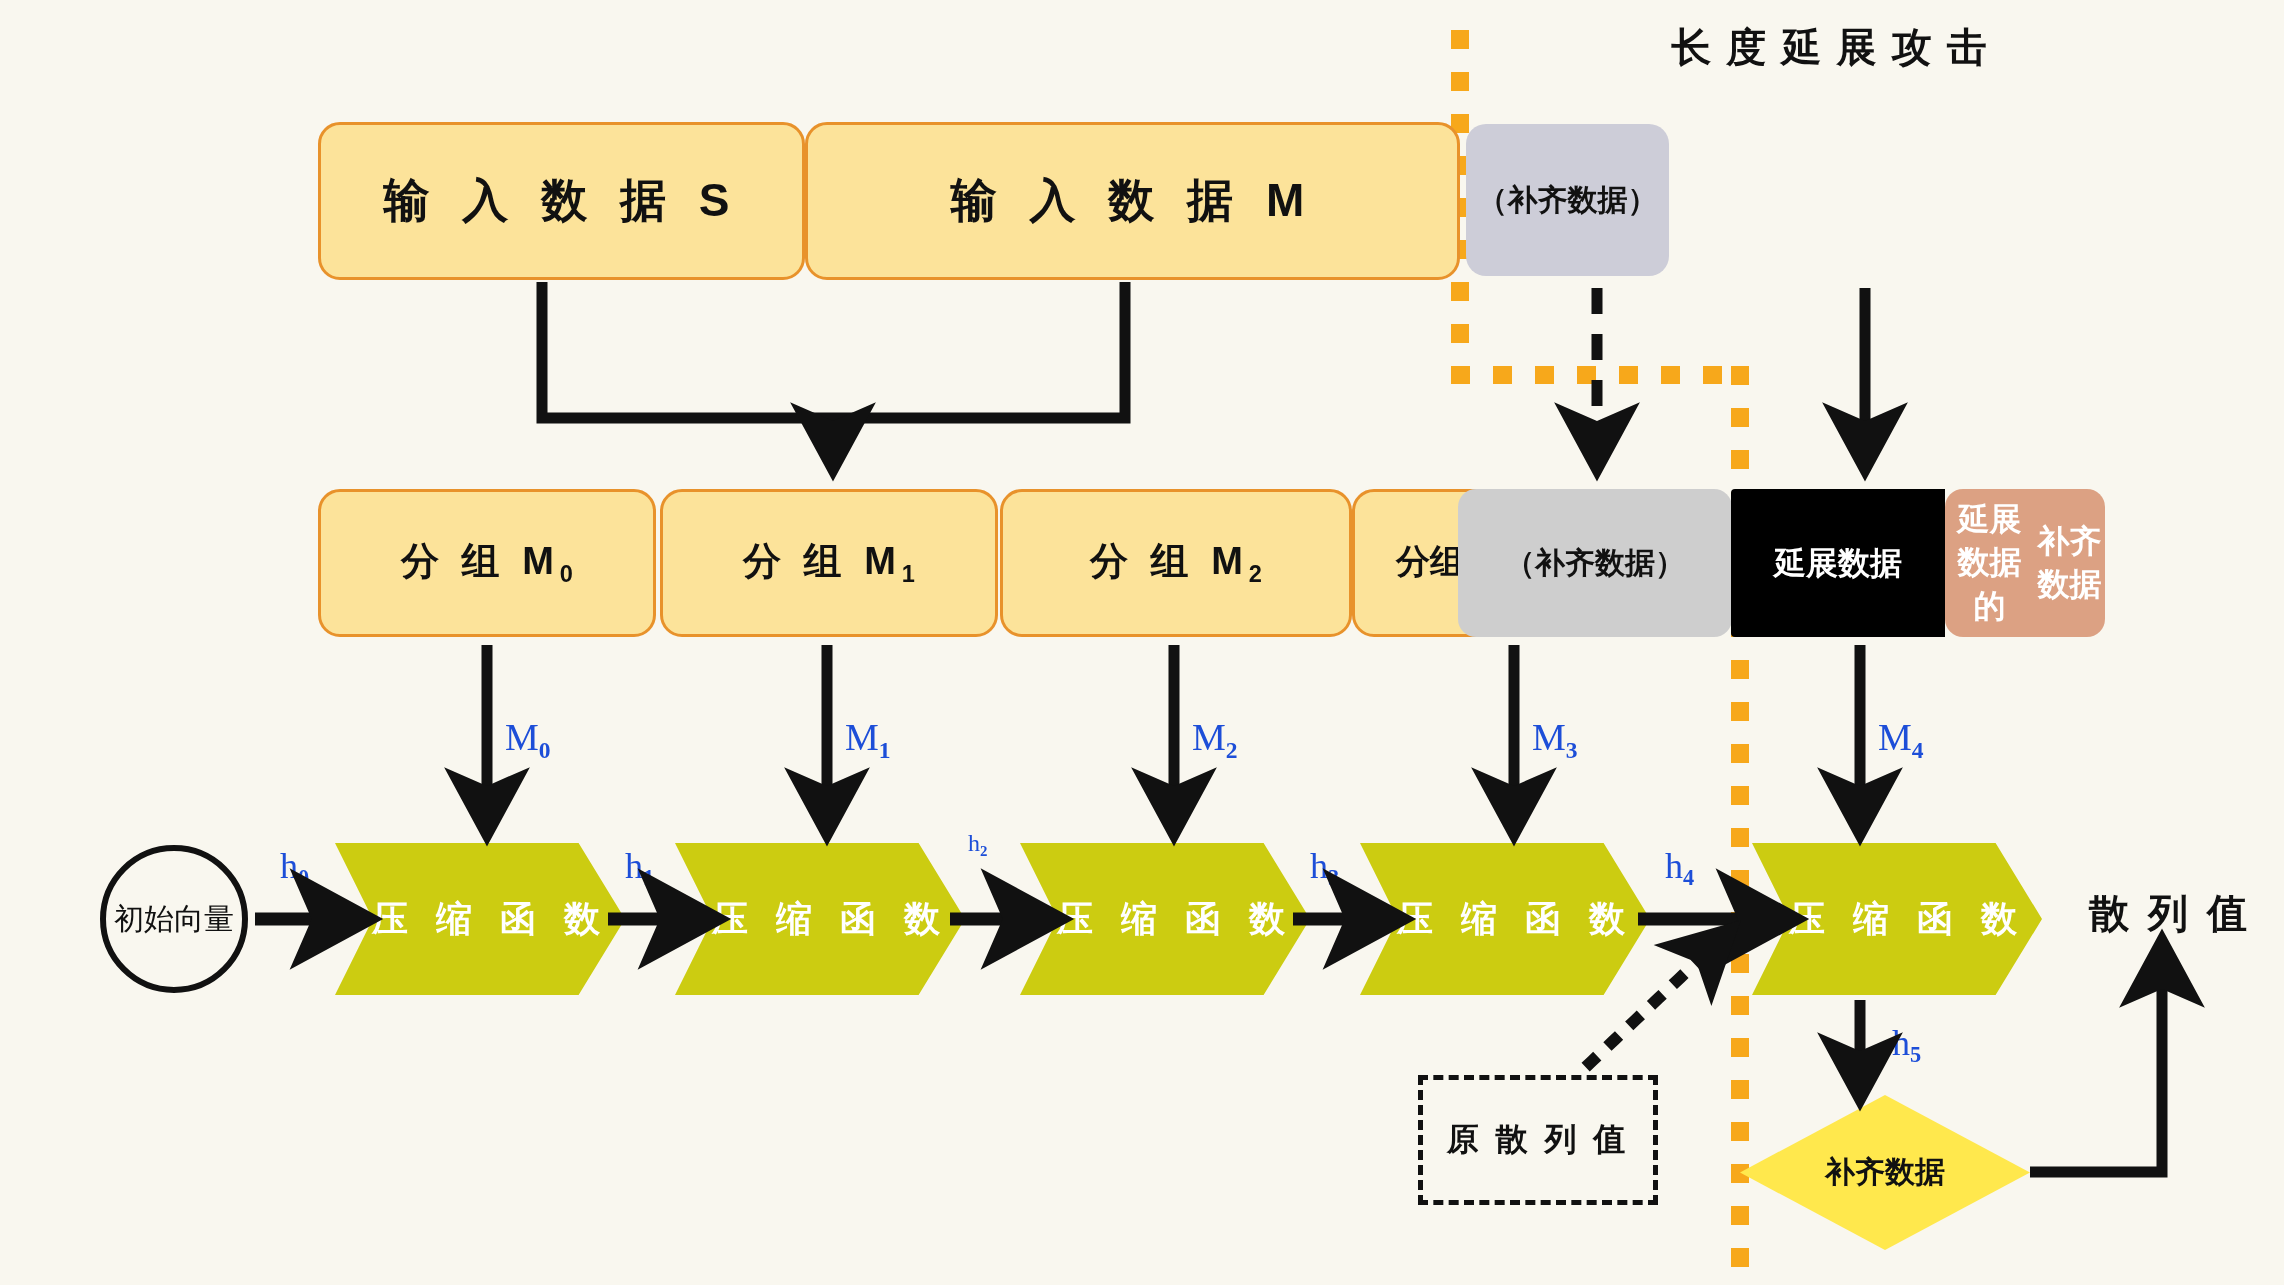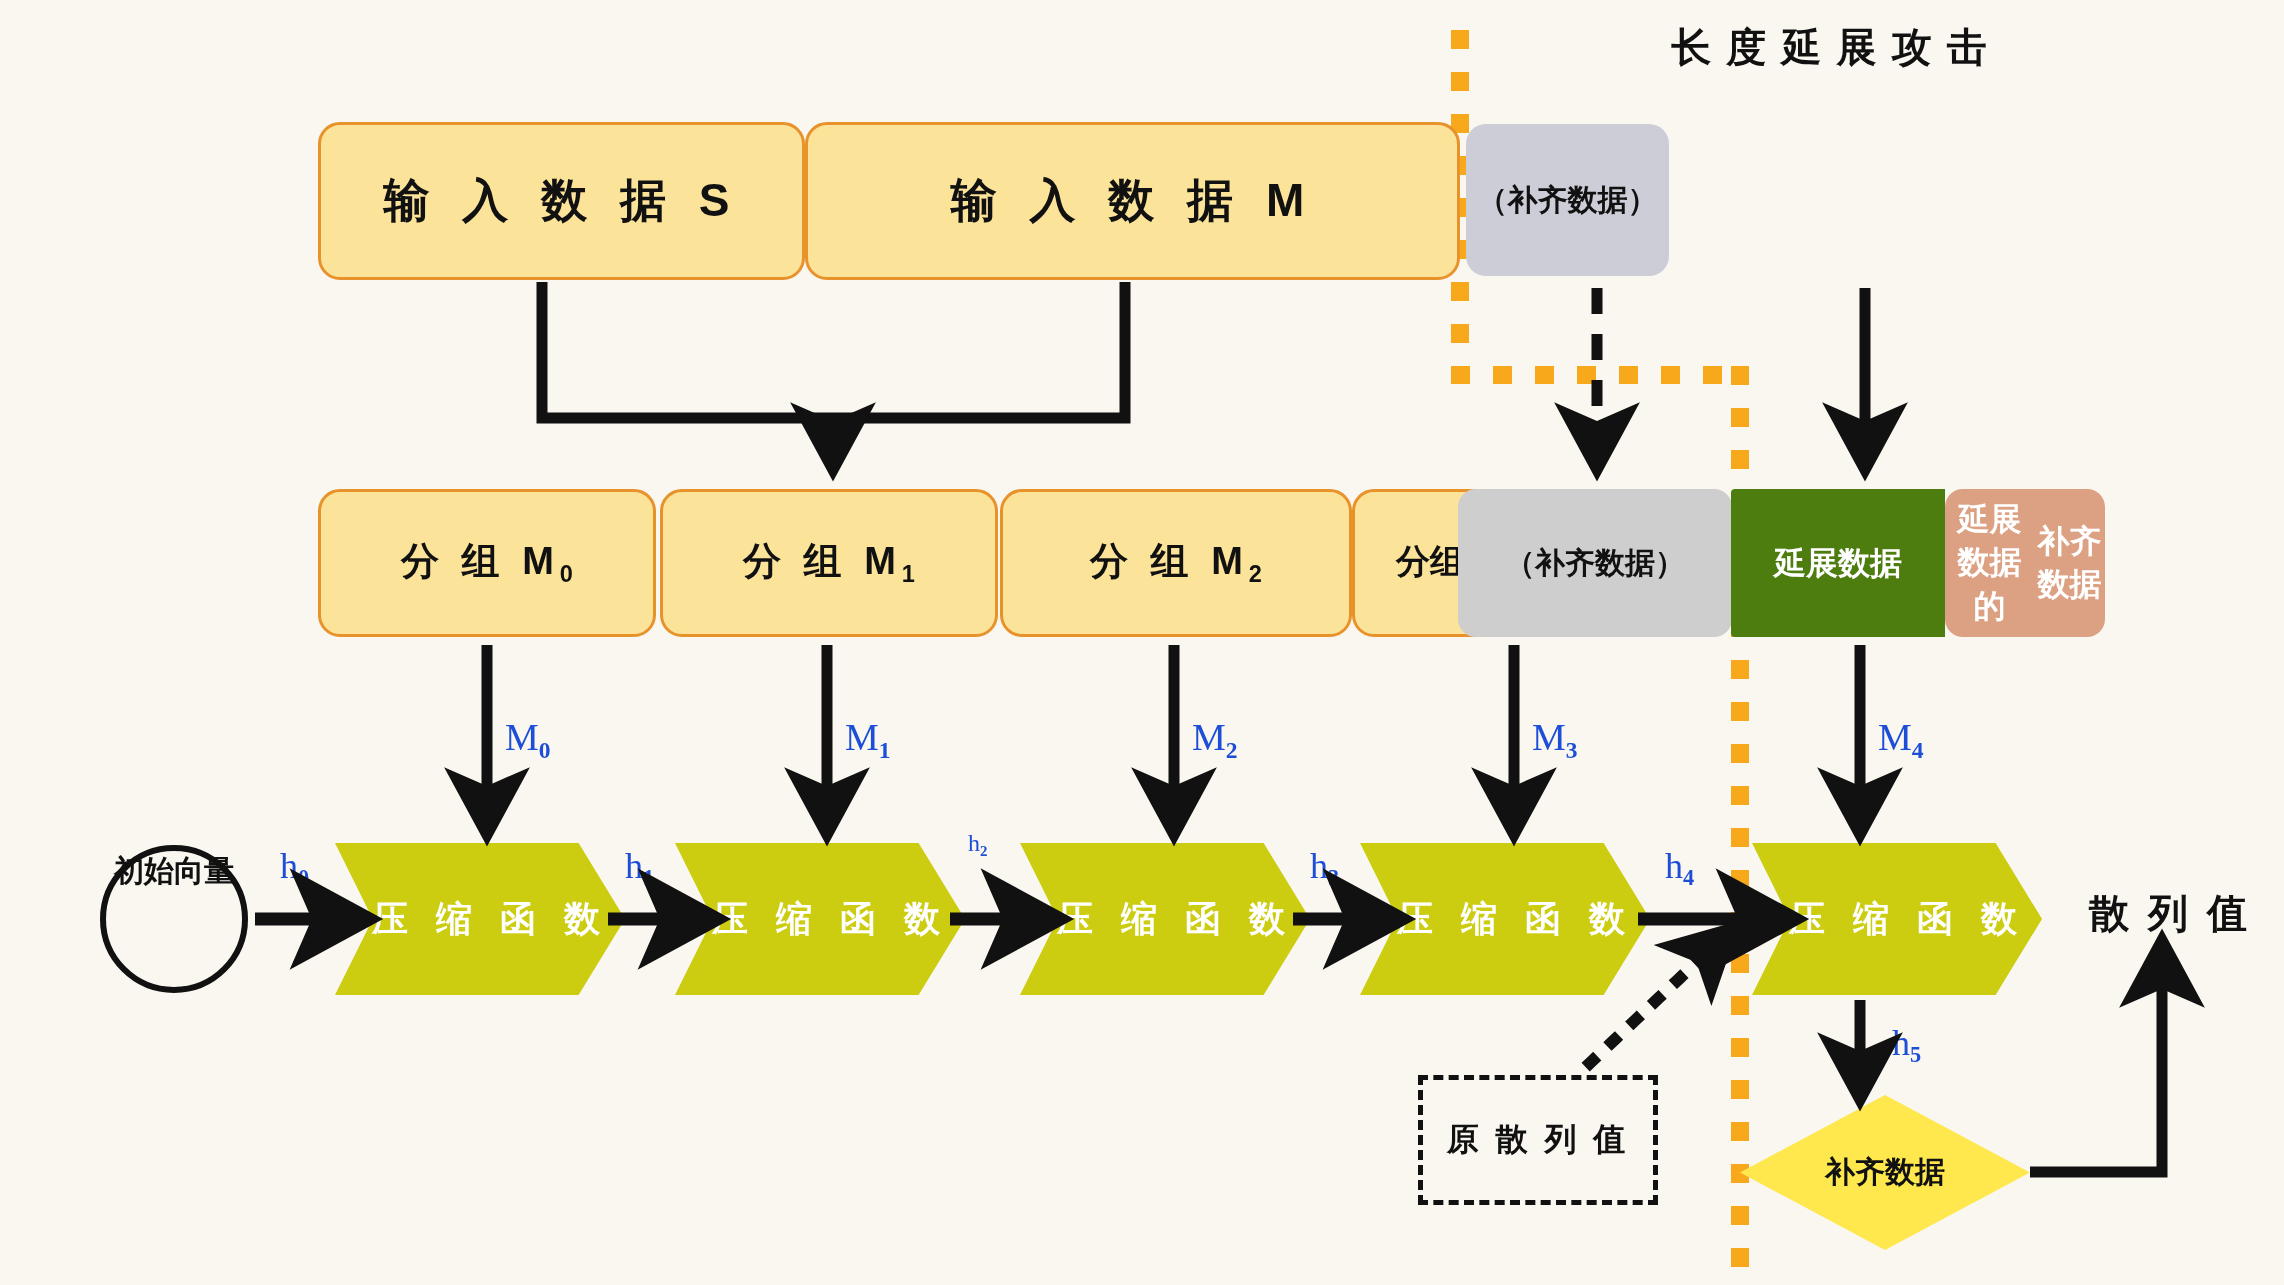--- a/index.html
+++ b/index.html
@@ -38,21 +38,21 @@
     background:#CECECE;
     border:none;
     color:#111;
   }
   .greenbox{
     background:#19A81B;
     border:none;
     color:#ffffff;
   }
   .greenbox2{
-    background:#4d7c0f;
+    background:#000000;
     border:none;
     color:#ffffff;
   }
   .salmonbox{
     background:#DCA183;
     border:none;
     color:#ffffff;
     border-radius:18px;
   }
 
@@ -73,22 +73,22 @@
     clip-path:polygon(0% 0%, 84% 0%, 100% 50%, 84% 100%, 0% 100%, 13% 50%);
     letter-spacing:9px;
     text-indent:9px;
     padding-left:12px;
   }
 
   
   .ivcircle{
     border:6px solid #111;
     border-radius:50%;
-    display:flex;justify-content:center;
-    font-weight:700;color:#111;
+    display:flex;align-items:center;justify-content:center;
+    font-weight:400;color:#111;
     background:#F9F7EF;
   }
 
   
   .diamondwrap{display:flex;align-items:center;justify-content:center;}
   .diamond{
     width:100%;height:100%;
     background:#FFE84D;
     clip-path:polygon(50% 0%,100% 50%,50% 100%,0% 50%);
     display:flex;align-items:center;justify-content:center;

